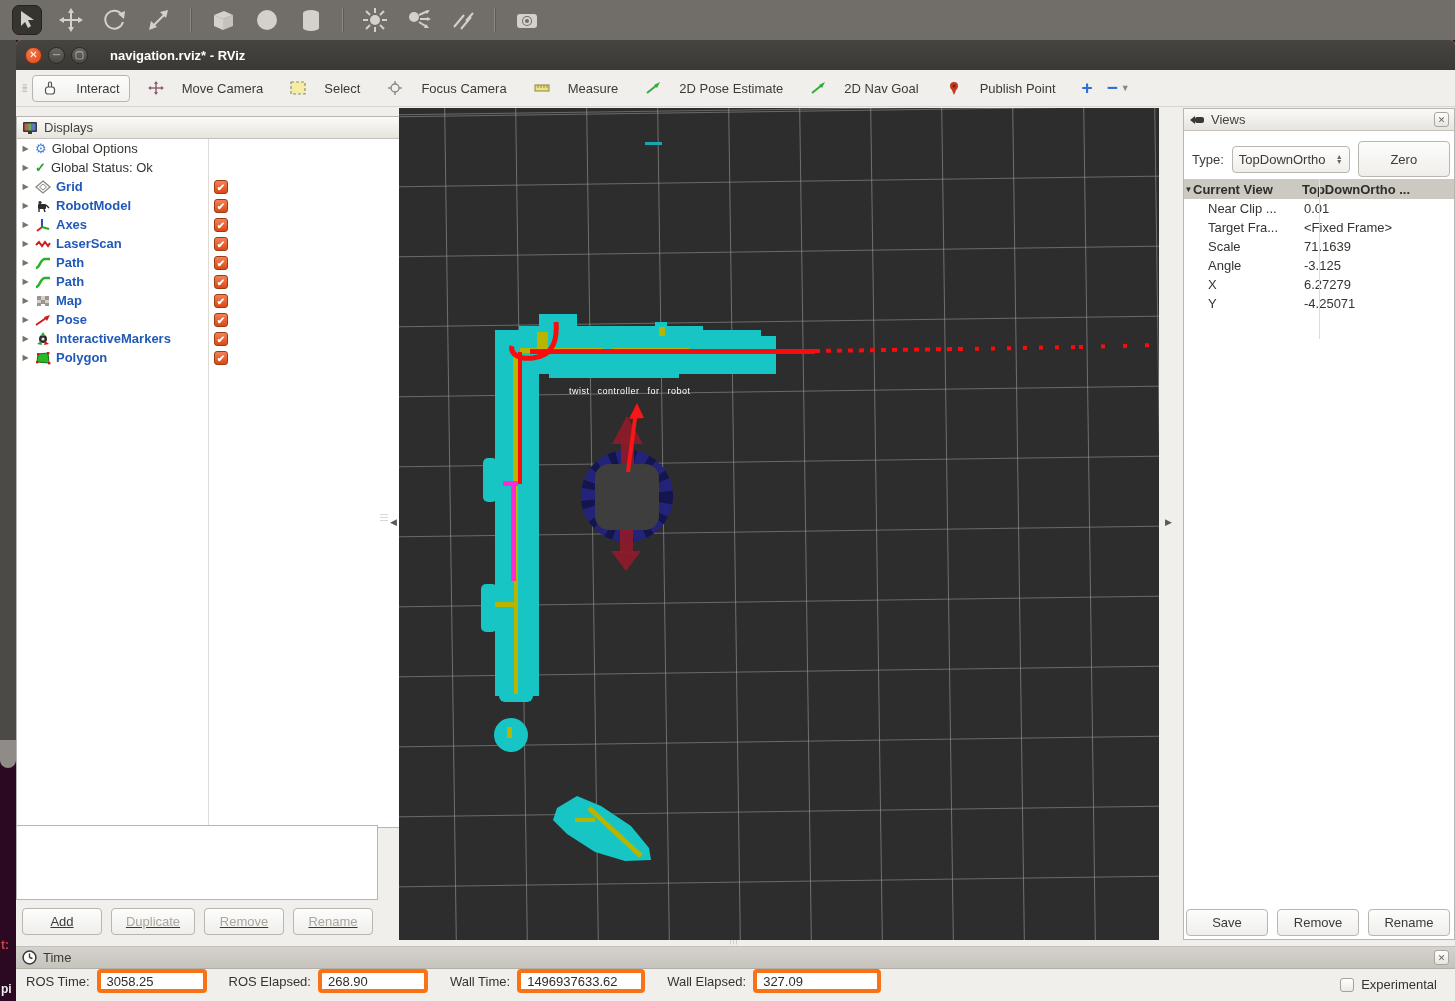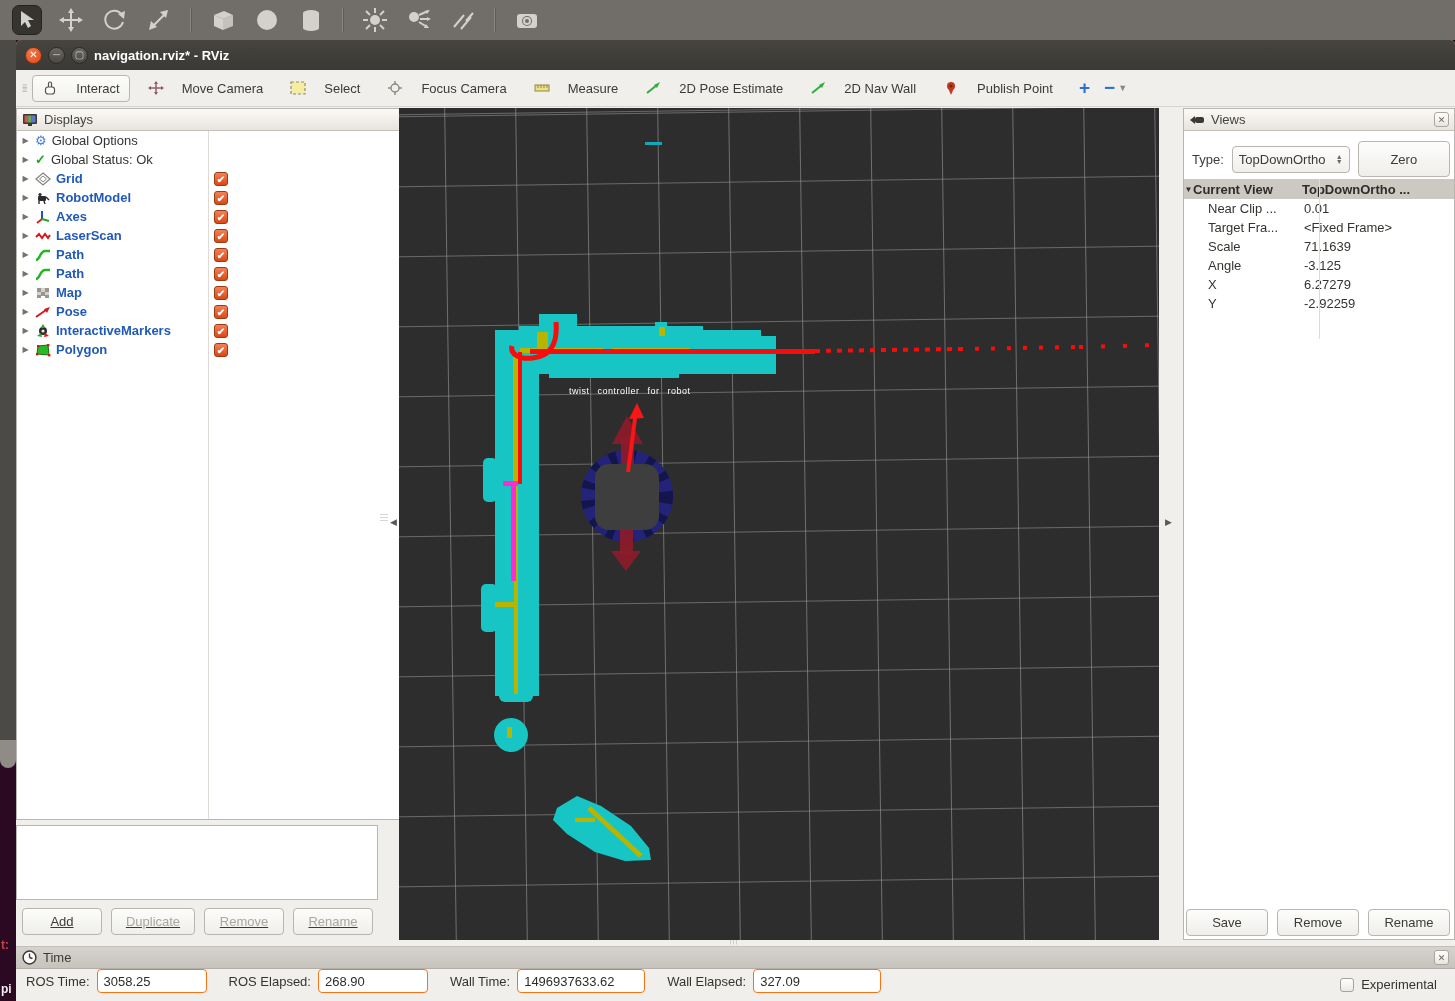--- a/index.html
+++ b/index.html
@@ -21,21 +21,21 @@
   .left-strip .panel-cap { position:absolute; left:0; top:700px; width:16px; height:28px; background:#8f8c87; border-radius:0 0 8px 8px; }
   .term-t1 { position:absolute; left:1px; top:898px; color:#cc4040; font-weight:bold; font-size:12px; }
   .term-t2 { position:absolute; left:1px; top:942px; color:#efefef; font-weight:bold; font-size:12px; }
 
   
   .rviz { position:absolute; left:16px; top:40px; width:1439px; height:961px; background:#f0efeb; border-radius:5px 5px 0 0; }
   .titlebar { position:absolute; left:0; top:0; width:100%; height:30px; background:linear-gradient(#45443f,#3a3935); border-radius:5px 5px 0 0; display:flex; align-items:center; }
   .winbtn { width:17px; height:17px; border-radius:50%; margin-left:6px; display:flex; align-items:center; justify-content:center; font-size:10px; line-height:1; }
   .winbtn.close { background:radial-gradient(circle at 35% 30%, #f07a50, #dd4814); border:1px solid #8f2c08; color:#fff; margin-left:9px; }
   .winbtn.minmax { background:linear-gradient(#6a6760,#4a4843); border:1px solid #2b2a26; color:#cfccc7; }
-  .win-title { color:#fff; font-weight:bold; font-size:13px; margin-left:6px; }
+  .win-title { color:#fff; font-weight:bold; font-size:13px; margin-left:22px; }
 
   
   .toolbar { position:absolute; left:0; top:30px; width:100%; height:37px; background:#f0efeb; border-bottom:1px solid #d8d5d0; display:flex; align-items:center; }
   .tb-grip { color:#b5b2ad; font-size:9px; letter-spacing:1px; margin:0 4px 0 6px; line-height:4px; }
   .tool-btn { display:flex; align-items:center; gap:18px; padding:5px 9px; margin-right:9px; color:#3c3b37; white-space:nowrap; }
   .tool-btn.selected { background:linear-gradient(#fdfdfc,#f2f1ee); border:1px solid #b9b5b0; border-radius:4px; }
   .tb-plus { color:#2d6fd3; font-size:19px; font-weight:bold; margin:0 14px 0 8px; }
   .tb-minus { color:#2d6fd3; font-size:19px; font-weight:bold; }
   .tb-dd { color:#8a8782; font-size:9px; margin-left:3px; }
 
@@ -80,21 +80,21 @@
   .vrow { display:flex; height:19px; align-items:center; color:#35342f; }
   .vname { width:114px; padding-left:24px; overflow:hidden; white-space:nowrap; }
   .vval { padding-left:6px; white-space:nowrap; }
 
   
   .time-panel { position:absolute; left:0px; top:906px; width:1439px; height:59px; background:#f0efeb; border-top:1px solid #c3bfba; }
   .time-hdr { height:22px; background:linear-gradient(#d6d2cd,#c6c2bc); border-bottom:1px solid #b2aea8; display:flex; align-items:center; gap:6px; padding:0 6px; color:#3c3b37; }
   .time-fields { display:flex; align-items:flex-start; height:32px; padding-left:10px; gap:8px; }
   .tfield { display:flex; align-items:center; gap:7px; margin-right:14px; }
   .tfield label { font-size:13px; color:#35342f; }
-  .tfield input { height:24px; border:1px solid #f97316; border-radius:4px; padding:0 6px; font-size:13px; font-family:"Liberation Sans",sans-serif; color:#2e2d29; background:#fff; }
+  .tfield input { height:24px; border:4px solid #f97316; border-radius:4px; padding:0 6px; font-size:13px; font-family:"Liberation Sans",sans-serif; color:#2e2d29; background:#fff; }
   .exp-check { position:absolute; right:18px; top:30px; display:flex; align-items:center; gap:7px; font-size:13px; color:#35342f; }
   .cbox { width:14px; height:14px; border:1px solid #a5a19b; border-radius:3px; background:linear-gradient(#fff,#eceae6); }
 
   .icon14 { width:16px; height:14px; flex:none; }
   .gear-blue { color:#4a7fd4; font-size:13px; }
   .check-green { color:#2f9e2f; font-weight:bold; font-size:13px; }
 </style>
 </head>
 <body>
 
@@ -283,36 +283,36 @@
             <line x1="2" y1="12" x2="12" y2="4" stroke="#2fae3a" stroke-width="2"></line>
             <polygon points="15,1 9,4 12,7" fill="#2fae3a"></polygon>
           </svg>
         <span>2D Pose Estimate</span>
       </div>
       <div class="tool-btn">
         <svg class="icon14" viewBox="0 0 16 14">
             <line x1="2" y1="12" x2="12" y2="4" stroke="#2fae3a" stroke-width="2"></line>
             <polygon points="15,1 9,4 12,7" fill="#2fae3a"></polygon>
           </svg>
-        <span>2D Nav Wall</span>
+        <span>2D Nav Goal</span>
       </div>
       <div class="tool-btn">
         <svg class="icon14" viewBox="0 0 16 14">
             <circle cx="8" cy="5" r="4" fill="#c2391e"></circle>
             <polygon points="8,14 5,7 11,7" fill="#c2391e"></polygon>
             <circle cx="8" cy="5" r="1.5" fill="#7a1f0c"></circle>
           </svg>
         <span>Publish Point</span>
       </div>
       <div class="tb-plus">+</div>
       <div class="tb-minus">−</div>
       <div class="tb-dd">▼</div>
     </div>
 
-    <div class="panel" style="left:0px; top:68px; width:436px; height:712px;">
+    <div class="panel" style="left:0px; top:76px; width:436px; height:712px;">
       <div class="panel-hdr">
         <svg width="16" height="14" viewBox="0 0 16 14">
             <rect x="1" y="1" width="14" height="10" rx="1" fill="#3a3935"></rect>
             <rect x="2.5" y="2.5" width="3.6" height="7" fill="#c85a4a"></rect>
             <rect x="6.1" y="2.5" width="3.6" height="7" fill="#6aa85a"></rect>
             <rect x="9.7" y="2.5" width="3.8" height="7" fill="#5a7ac8"></rect>
             <rect x="6" y="11" width="4" height="2" fill="#3a3935"></rect>
           </svg>
         <span>Displays</span>
         <div class="panel-x">✕</div>
@@ -568,21 +568,21 @@
         <div class="vrow">
           <span class="vname">Angle</span>
           <span class="vval">-3.125</span>
         </div>
         <div class="vrow">
           <span class="vname">X</span>
           <span class="vval">6.27279</span>
         </div>
         <div class="vrow">
           <span class="vname">Y</span>
-          <span class="vval">-2.92259</span>
+          <span class="vval">-4.25071</span>
         </div>
       </div>
 
       <div class="btnrow" style="left:2px; top:800px;">
         <div class="btn" style="width:82px;">Save</div>
         <div class="btn" style="width:82px;">Remove</div>
         <div class="btn" style="width:82px;">Rename</div>
       </div>
     </div>
 

